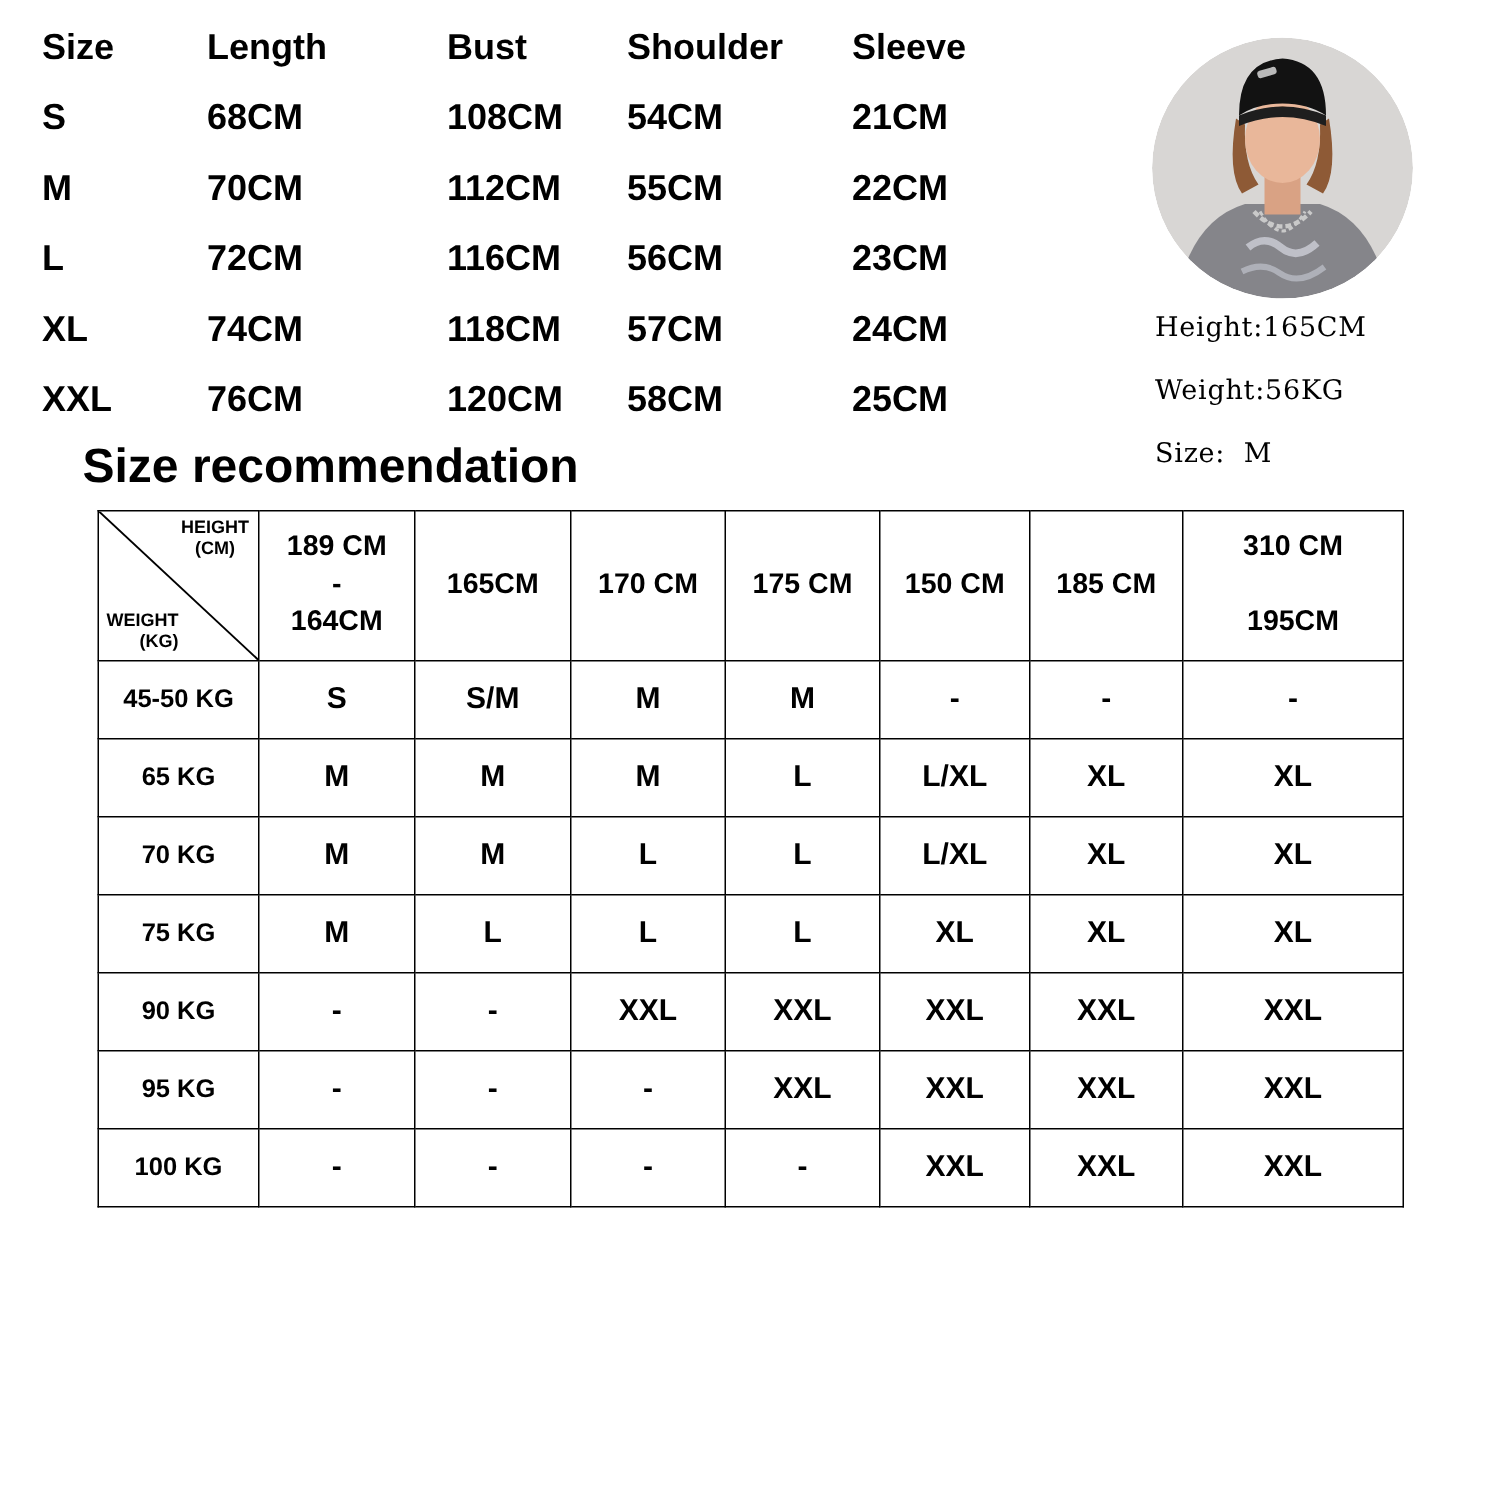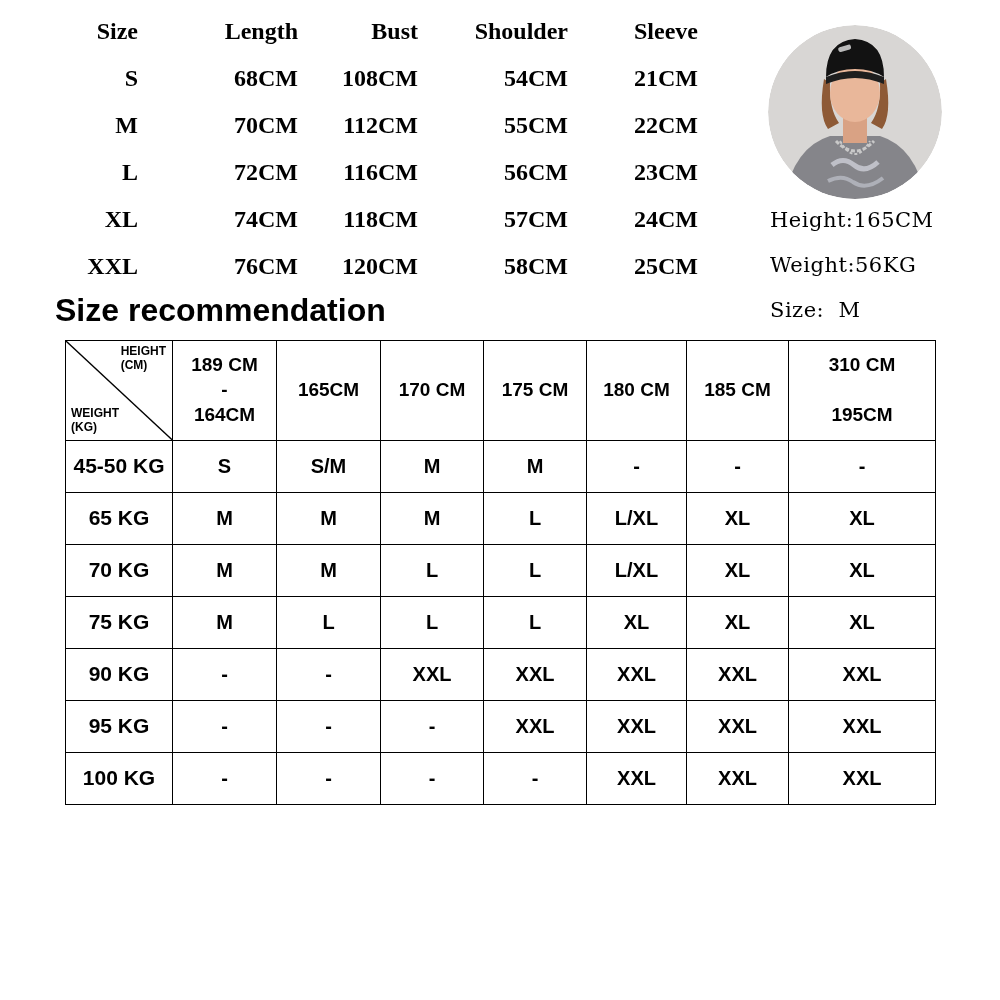--- a/index.html
+++ b/index.html
@@ -15,40 +15,39 @@
   
   table.spec {
     position: absolute;
     left: 28px; top: 8px;
     border-collapse: collapse;
     table-layout: fixed;
   }
   table.spec th, table.spec td {
     font-weight: bold;
     font-size: 24px;
-    text-align: right;
+    text-align: left;
     vertical-align: middle;
     height: 47px;
     white-space: nowrap;
-    font-family: Liberation Serif, serif;
   }
 
   
   .photo {
     position: absolute;
     left: 768px; top: 25px;
     width: 174px; height: 174px;
     border-radius: 50%;
     overflow: hidden;
   }
   .model-info {
     position: absolute;
     left: 770px; top: 208px;
     font-family: "DejaVu Serif", serif;
-    font-size: 21px;
+    font-size: 18px;
     letter-spacing: 0.5px;
   }
   .model-info div {
     margin-bottom: 21px;
     white-space: pre;
   }
 
   
   .section-title {
     position: absolute;
@@ -72,44 +71,44 @@
     text-align: center;
     vertical-align: middle;
   }
   table.rec thead th {
     height: 84px;
     font-size: 19px;
     line-height: 1.3;
     white-space: pre-line;
   }
   table.rec tbody tr { height: 52px; }
-  table.rec tbody th { font-size: 21px; white-space: nowrap; }
+  table.rec tbody th { font-size: 17px; white-space: nowrap; }
   table.rec tbody td { font-size: 20px; }
 
   th.corner { position: relative; padding: 0; }
   th.corner svg.diag {
     position: absolute;
     left: 0; top: 0;
     width: 100%; height: 100%;
     display: block;
   }
   th.corner .corner-top {
     position: absolute;
     top: 4px; right: 6px;
     font-size: 12px;
     line-height: 1.15;
-    text-align: left;
+    text-align: center;
     white-space: pre-line;
   }
   th.corner .corner-bottom {
     position: absolute;
     bottom: 5px; left: 5px;
     font-size: 12px;
     line-height: 1.15;
-    text-align: left;
+    text-align: right;
     white-space: pre-line;
   }
 </style>
 </head>
 <body>
 
 <table class="spec">
   <colgroup>
     <col style="width:110px">
       <col style="width:160px">
@@ -220,21 +219,21 @@
 (CM)</span>
         <span class="corner-bottom">WEIGHT
 (KG)</span>
       </th>
     <th>189 CM
 -
 164CM</th>
         <th>165CM</th>
         <th>170 CM</th>
         <th>175 CM</th>
-        <th>180 CM</th>
+        <th>150 CM</th>
         <th>185 CM</th>
         <th>310 CM
 
 195CM</th>
       </tr>
   </thead>
   <tbody>
       <tr>
         <th>45-50 KG</th>
         <td>S</td>

